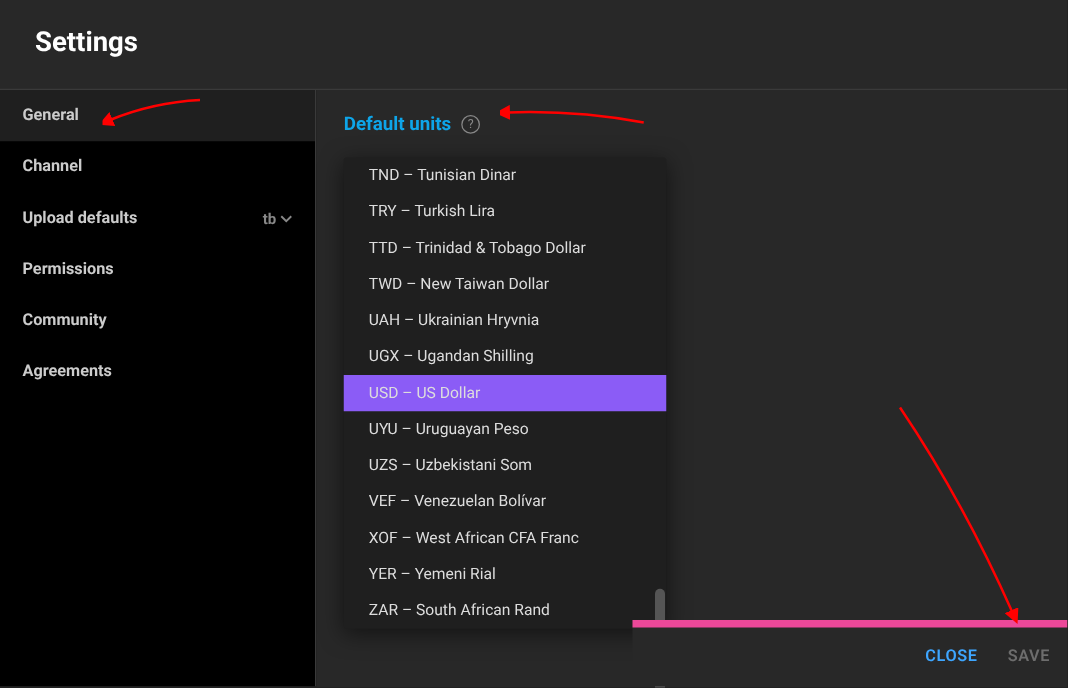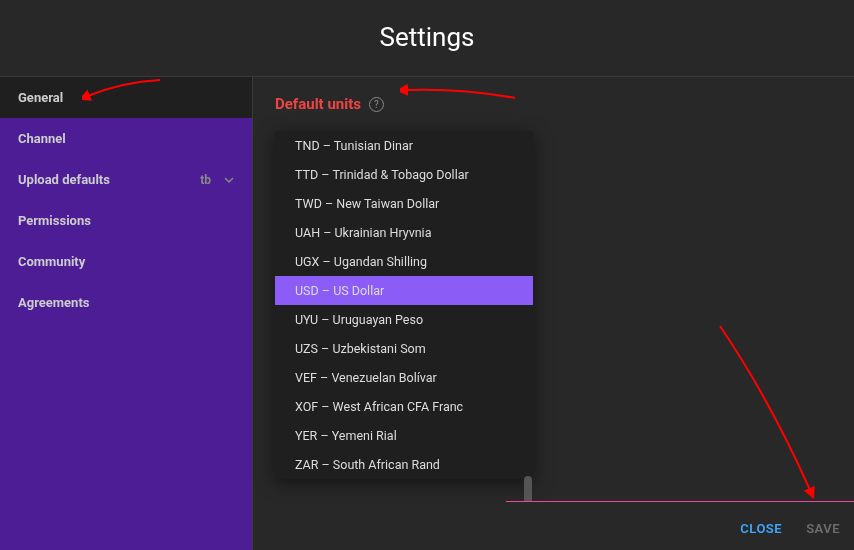--- a/index.html
+++ b/index.html
@@ -14,54 +14,53 @@
 }
 .modal {
   position: absolute;
   top: 0;
   left: 0;
   right: 0;
   bottom: 0;
   background: #282828;
 }
 .title {
-  font-size: 26px;
-  font-weight: 400;
+  font-size: 22px;
+  font-weight: 700;
   color: #fff;
   padding: 22px 28px 24px 28px;
-  text-align: center;
 }
 .content {
   display: flex;
   height: calc(100% - 72px);
   border-top: 1px solid #3a3a3a;
 }
 .sidebar {
   width: 253px;
-  background: #4c1d95;
+  background: #000000;
   border-right: 1px solid #3a3a3a;
 }
 .sidebar-item {
   height: 41px;
   display: flex;
   align-items: center;
   padding: 0 18px;
   font-size: 13px;
   font-weight: 700;
   color: #ccc;
   cursor: pointer;
   justify-content: space-between;
 }
 .sidebar-item.active {
   background: #1f1f1f;
 }
 .tb-badge {
   display: flex;
   align-items: center;
-  gap: 13px;
+  gap: 3px;
   color: #888;
   font-size: 12px;
   margin-left: 32px;
 }
 .chevron {
   width: 10px;
   height: 10px;
 }
 .main {
   flex: 1;
@@ -70,21 +69,21 @@
 }
 .section-header {
   display: flex;
   align-items: center;
   gap: 8px;
   margin-bottom: 18px;
 }
 .section-title {
   font-size: 15px;
   font-weight: 700;
-  color: #ef4444;
+  color: #0ea5e9;
 }
 .help-icon {
   width: 15px;
   height: 15px;
   border: 1px solid #888;
   border-radius: 50%;
   display: flex;
   align-items: center;
   justify-content: center;
   font-size: 10px;
@@ -122,21 +121,21 @@
   height: 90px;
   background: #555;
   border-radius: 4px;
 }
 .footer {
   position: absolute;
   right: 0;
   bottom: 0;
   left: 253px;
   height: 53px;
-  border-top: 1px solid #ec4899;
+  border-top: 6px solid #ec4899;
   display: flex;
   align-items: center;
   justify-content: flex-end;
   padding-right: 14px;
   gap: 24px;
   background: #282828;
 }
 .btn {
   font-size: 13px;
   font-weight: 600;
@@ -186,20 +185,21 @@
 
     <div class="main">
       <div class="section-header">
         <div class="section-title">Default units</div>
         <div class="help-icon">?</div>
       </div>
 
       <div class="dropdown">
         <div class="dropdown-inner" id="dropdown-list">
             <div class="dropdown-item">TND – Tunisian Dinar</div>
+            <div class="dropdown-item">TRY – Turkish Lira</div>
             <div class="dropdown-item">TTD – Trinidad &amp; Tobago Dollar</div>
             <div class="dropdown-item">TWD – New Taiwan Dollar</div>
             <div class="dropdown-item">UAH – Ukrainian Hryvnia</div>
             <div class="dropdown-item">UGX – Ugandan Shilling</div>
             <div class="dropdown-item selected">USD – US Dollar</div>
             <div class="dropdown-item">UYU – Uruguayan Peso</div>
             <div class="dropdown-item">UZS – Uzbekistani Som</div>
             <div class="dropdown-item">VEF – Venezuelan Bolívar</div>
             <div class="dropdown-item">XOF – West African CFA Franc</div>
             <div class="dropdown-item">YER – Yemeni Rial</div>

